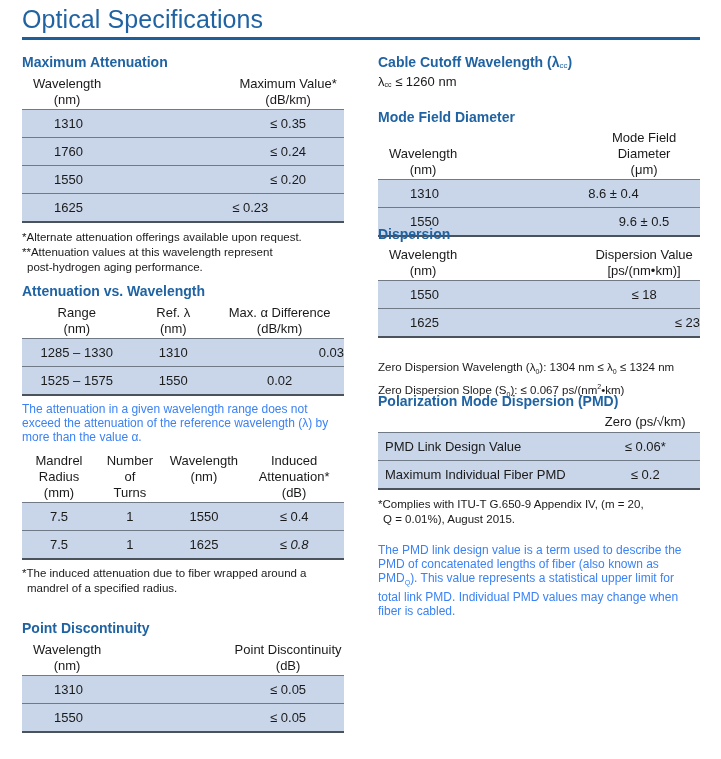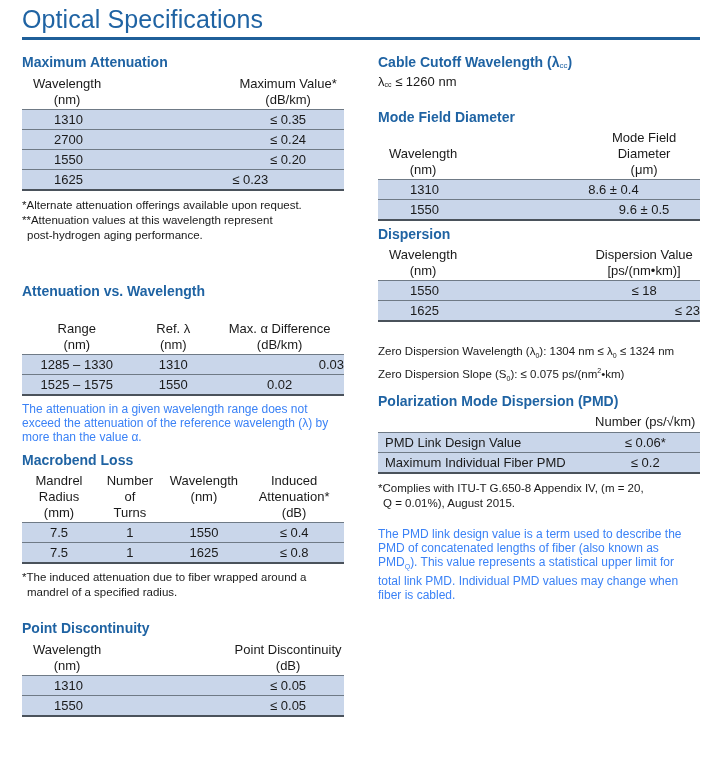--- a/index.html
+++ b/index.html
@@ -12,21 +12,21 @@
   .col { position: absolute; top: 0; }
   .col-left { left: 22px; width: 322px; }
   .col-right { left: 378px; width: 322px; }
 
   .section { position: absolute; left: 0; width: 100%; }
   .sec-title { font-size: 14px; font-weight: bold; color: #1f63a3; height: 20px; line-height: 20px; }
   .sec-title sub { font-size: 8px; font-weight: normal; vertical-align: -1px; }
 
   table.spec { width: 100%; border-collapse: collapse; font-size: 13px; }
   table.spec th { font-weight: normal; line-height: 16px; padding: 0 0 1px 0; vertical-align: bottom; }
-  table.spec td { background: #c9d6ea; border-top: 1px solid #6f7a86; height: 20px; line-height: 19px; padding: 0; }
+  table.spec td { background: #c9d6ea; border-top: 1px solid #6f7a86; height: 28px; line-height: 19px; padding: 0; }
   table.spec tr.last td { border-bottom: 2px solid #4a525b; }
 
   .note { font-size: 11.5px; line-height: 15px; color: #1a1a1a; }
   .note .indent { padding-left: 5px; }
   .body-text { font-size: 12px; line-height: 14px; color: #3b82f6; }
   .plain-line { font-size: 13px; line-height: 18px; }
   .plain-line sub { font-size: 7px; vertical-align: -1px; }
   .eq-line { font-size: 11.5px; line-height: 15px; }
   .eq-line sub, .eq-line sup { font-size: 7px; }
 </style>
@@ -56,21 +56,21 @@
             <div>(dB/km)</div>
           </th>
         </tr>
       </thead>
       <tbody>
         <tr>
             <td style="padding-left:32px;">1310</td>
             <td style="text-align:center; padding-left:120px;">≤ 0.35</td>
           </tr>
         <tr>
-            <td style="padding-left:32px;">2700</td>
+            <td style="padding-left:32px;">1760</td>
             <td style="text-align:center; padding-left:120px;">≤ 0.24</td>
           </tr>
         <tr>
             <td style="padding-left:32px;">1550</td>
             <td style="text-align:center; padding-left:120px;">≤ 0.20</td>
           </tr>
         <tr class="last">
             <td style="padding-left:32px;">1625</td>
             <td style="text-align:left; padding-left:120px;">≤ 0.23</td>
           </tr>
@@ -78,21 +78,21 @@
     </table>
     <div class="note" style="margin-top:7px;">
       <div>*Alternate attenuation offerings available upon request.</div>
       <div>**Attenuation values at this wavelength represent</div>
       <div class="indent">post-hydrogen aging performance.</div>
     </div>
   </div>
 
   <div class="section" style="top:281px;">
     <div class="sec-title">Attenuation vs. Wavelength</div>
-    <table class="spec" style="margin-top:20px;">
+    <table class="spec" style="margin-top:4px;">
       <colgroup>
           <col style="width:34%">
           <col style="width:26%">
           <col style="width:40%">
         </colgroup>
       <thead>
         <tr>
           <th style="text-align:center;">
             <div>Range</div>
             <div>(nm)</div>
@@ -117,21 +117,20 @@
             <td style="text-align:center;">1525 – 1575</td>
             <td style="text-align:center;">1550</td>
             <td style="text-align:center;">0.02</td>
           </tr>
       </tbody>
     </table>
     <div class="body-text" style="margin-top:6px;">The attenuation in a given wavelength range does not exceed the attenuation of the reference wavelength (λ) by more than the value α.</div>
   </div>
 
   <div class="section" style="top:450px;">
-    <div class="sec-title">Macrobend Loss</div>
     <table class="spec" style="margin-top:3px;">
       <colgroup>
           <col style="width:23%">
           <col style="width:21%">
           <col style="width:25%">
           <col style="width:31%">
         </colgroup>
       <thead>
         <tr>
           <th style="text-align:center;">
@@ -159,21 +158,21 @@
         <tr>
             <td style="text-align:center;">7.5</td>
             <td style="text-align:center;">1</td>
             <td style="text-align:center;">1550</td>
             <td style="text-align:center;">≤ 0.4</td>
           </tr>
         <tr class="last">
             <td style="text-align:center;">7.5</td>
             <td style="text-align:center;">1</td>
             <td style="text-align:center;">1625</td>
-            <td style="text-align:center;">≤ 0.8</td>
+            <td style="text-align:center;font-style:italic;">≤ 0.8</td>
           </tr>
       </tbody>
     </table>
     <div class="note" style="margin-top:6px;">
       <div>*The induced attenuation due to fiber wrapped around a</div>
       <div class="indent">mandrel of a specified radius.</div>
     </div>
   </div>
 
   <div class="section" style="top:618px;">
@@ -272,46 +271,46 @@
             <td style="padding-left:32px;">1550</td>
             <td style="text-align:center; padding-left:120px;">≤ 18</td>
           </tr>
         <tr class="last">
             <td style="padding-left:32px;">1625</td>
             <td style="text-align:right; padding-left:120px;">≤ 23</td>
           </tr>
       </tbody>
     </table>
     <div class="eq-line" style="margin-top:22px;"><span>Zero Dispersion Wavelength (λ</span><sub>0</sub><span>): 1304 nm ≤ λ</span><sub>0</sub><span> ≤ 1324 nm</span></div>
-    <div class="eq-line"><span>Zero Dispersion Slope (S</span><sub>0</sub><span>): ≤ 0.075 ps/(nm</span><sup>2</sup><span>•km)</span></div>
+    <div class="eq-line"><span>Zero Dispersion Slope (S</span><sub>0</sub><span>): ≤ 0.067 ps/(nm</span><sup>2</sup><span>•km)</span></div>
   </div>
 
   <div class="section" style="top:391px;">
     <div class="sec-title">Polarization Mode Dispersion (PMD)</div>
     <table class="spec" style="margin-top:3px;">
       <colgroup>
           <col style="width:66%">
           <col style="width:34%">
         </colgroup>
       <thead>
         <tr>
           <th></th>
-          <th style="text-align:center; padding-bottom:2px;">Number (ps/√km)</th>
+          <th style="text-align:center; padding-bottom:2px;">Zero (ps/√km)</th>
         </tr>
       </thead>
       <tbody>
         <tr>
             <td style="padding-left:7px;">PMD Link Design Value</td>
             <td style="text-align:center;">≤ 0.06*</td>
           </tr>
         <tr class="last">
             <td style="padding-left:7px;">Maximum Individual Fiber PMD</td>
             <td style="text-align:center;">≤ 0.2</td>
           </tr>
       </tbody>
     </table>
     <div class="note" style="margin-top:7px;">
-      <div>*Complies with ITU-T G.650-8 Appendix IV, (m = 20,</div>
+      <div>*Complies with ITU-T G.650-9 Appendix IV, (m = 20,</div>
       <div class="indent">Q = 0.01%), August 2015.</div>
     </div>
     <div class="body-text" style="margin-top:16px;"><span>The PMD link design value is a term used to describe the PMD of concatenated lengths of fiber (also known as PMD</span><sub style="font-size:7px;">Q</sub><span>). This value represents a statistical upper limit for total link PMD. Individual PMD values may change when fiber is cabled.</span></div>
   </div>
 </div>
 
 </body></html>

